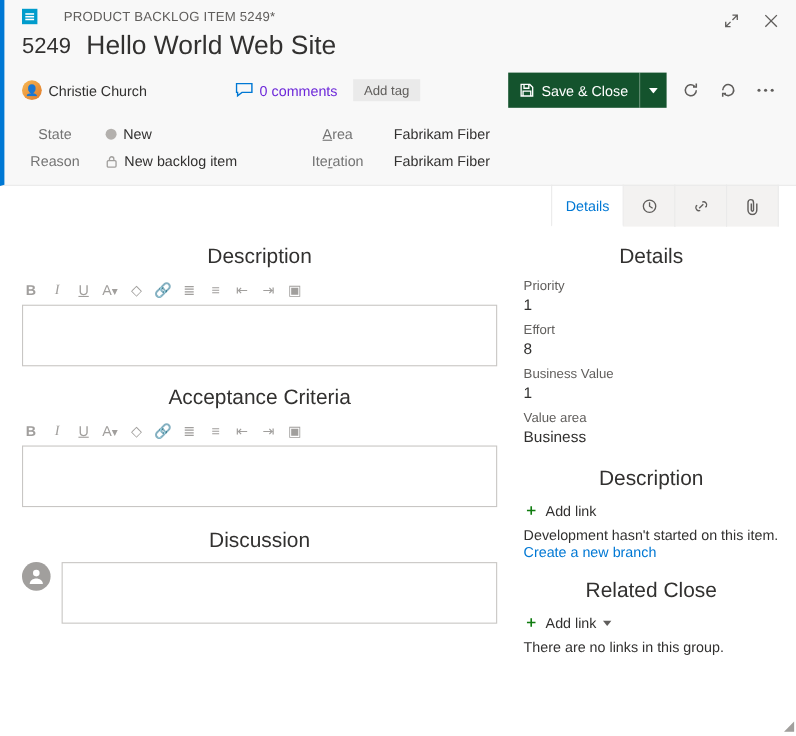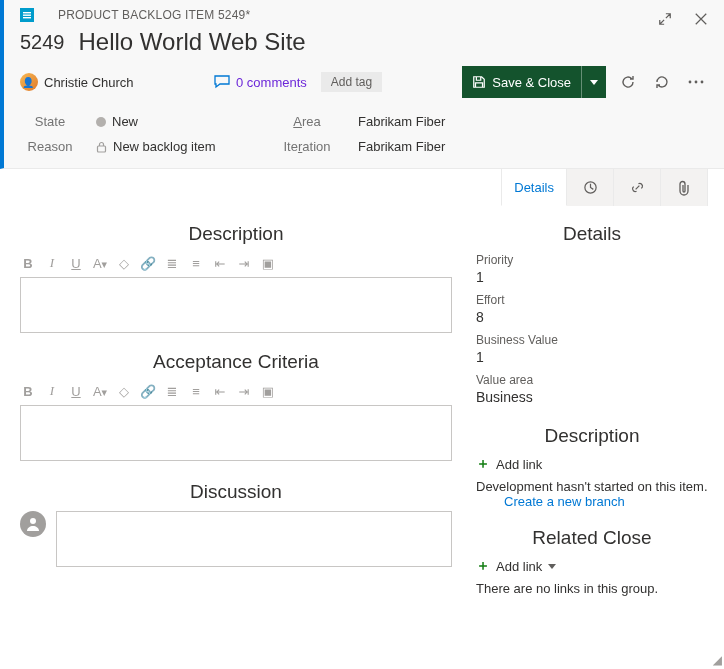--- a/index.html
+++ b/index.html
@@ -43,21 +43,21 @@
   .rte-toolbar .tb { width:16px; text-align:center; cursor:pointer; }
   .rte-box { border:1px solid #c8c6c4; height:56px; background:#fff; }
   .disc-row { display:flex; gap:10px; align-items:flex-start; }
   .disc-avatar { width:26px; height:26px; border-radius:50%; background:#a19f9d; display:flex; align-items:center; justify-content:center; }
   .disc-box { flex:1; border:1px solid #c8c6c4; height:56px; }
   .detail-label { color:#605e5c; font-size:12px; margin-top:8px; }
   .detail-val { color:#323130; font-size:14px; margin-top:2px; }
   .add-link { display:flex; align-items:center; gap:6px; color:#323130; font-size:13px; margin:8px 0 6px 0; cursor:pointer; }
   .plus { color:#107c10; font-weight:bold; font-size:14px; }
   .hint { color:#323130; font-size:13px; }
-  .link { color:#0078d4; font-size:13px; cursor:pointer;margin-left:28px; }
+  .link { color:#0078d4; font-size:13px; cursor:pointer; }
   .resize-grip { position:absolute; right:2px; bottom:2px; color:#a19f9d; font-size:12px; }
   svg { display:block; }
 </style>
 </head>
 <body>
 
 <div class="top-icons">
   <button class="icon-btn">
     <svg width="14" height="14" viewBox="0 0 16 16" stroke="#605e5c" stroke-width="1.4" fill="none">
         <path d="M9 2h5v5M7 14H2V9M14 2l-5 5M2 14l5-5"></path>

